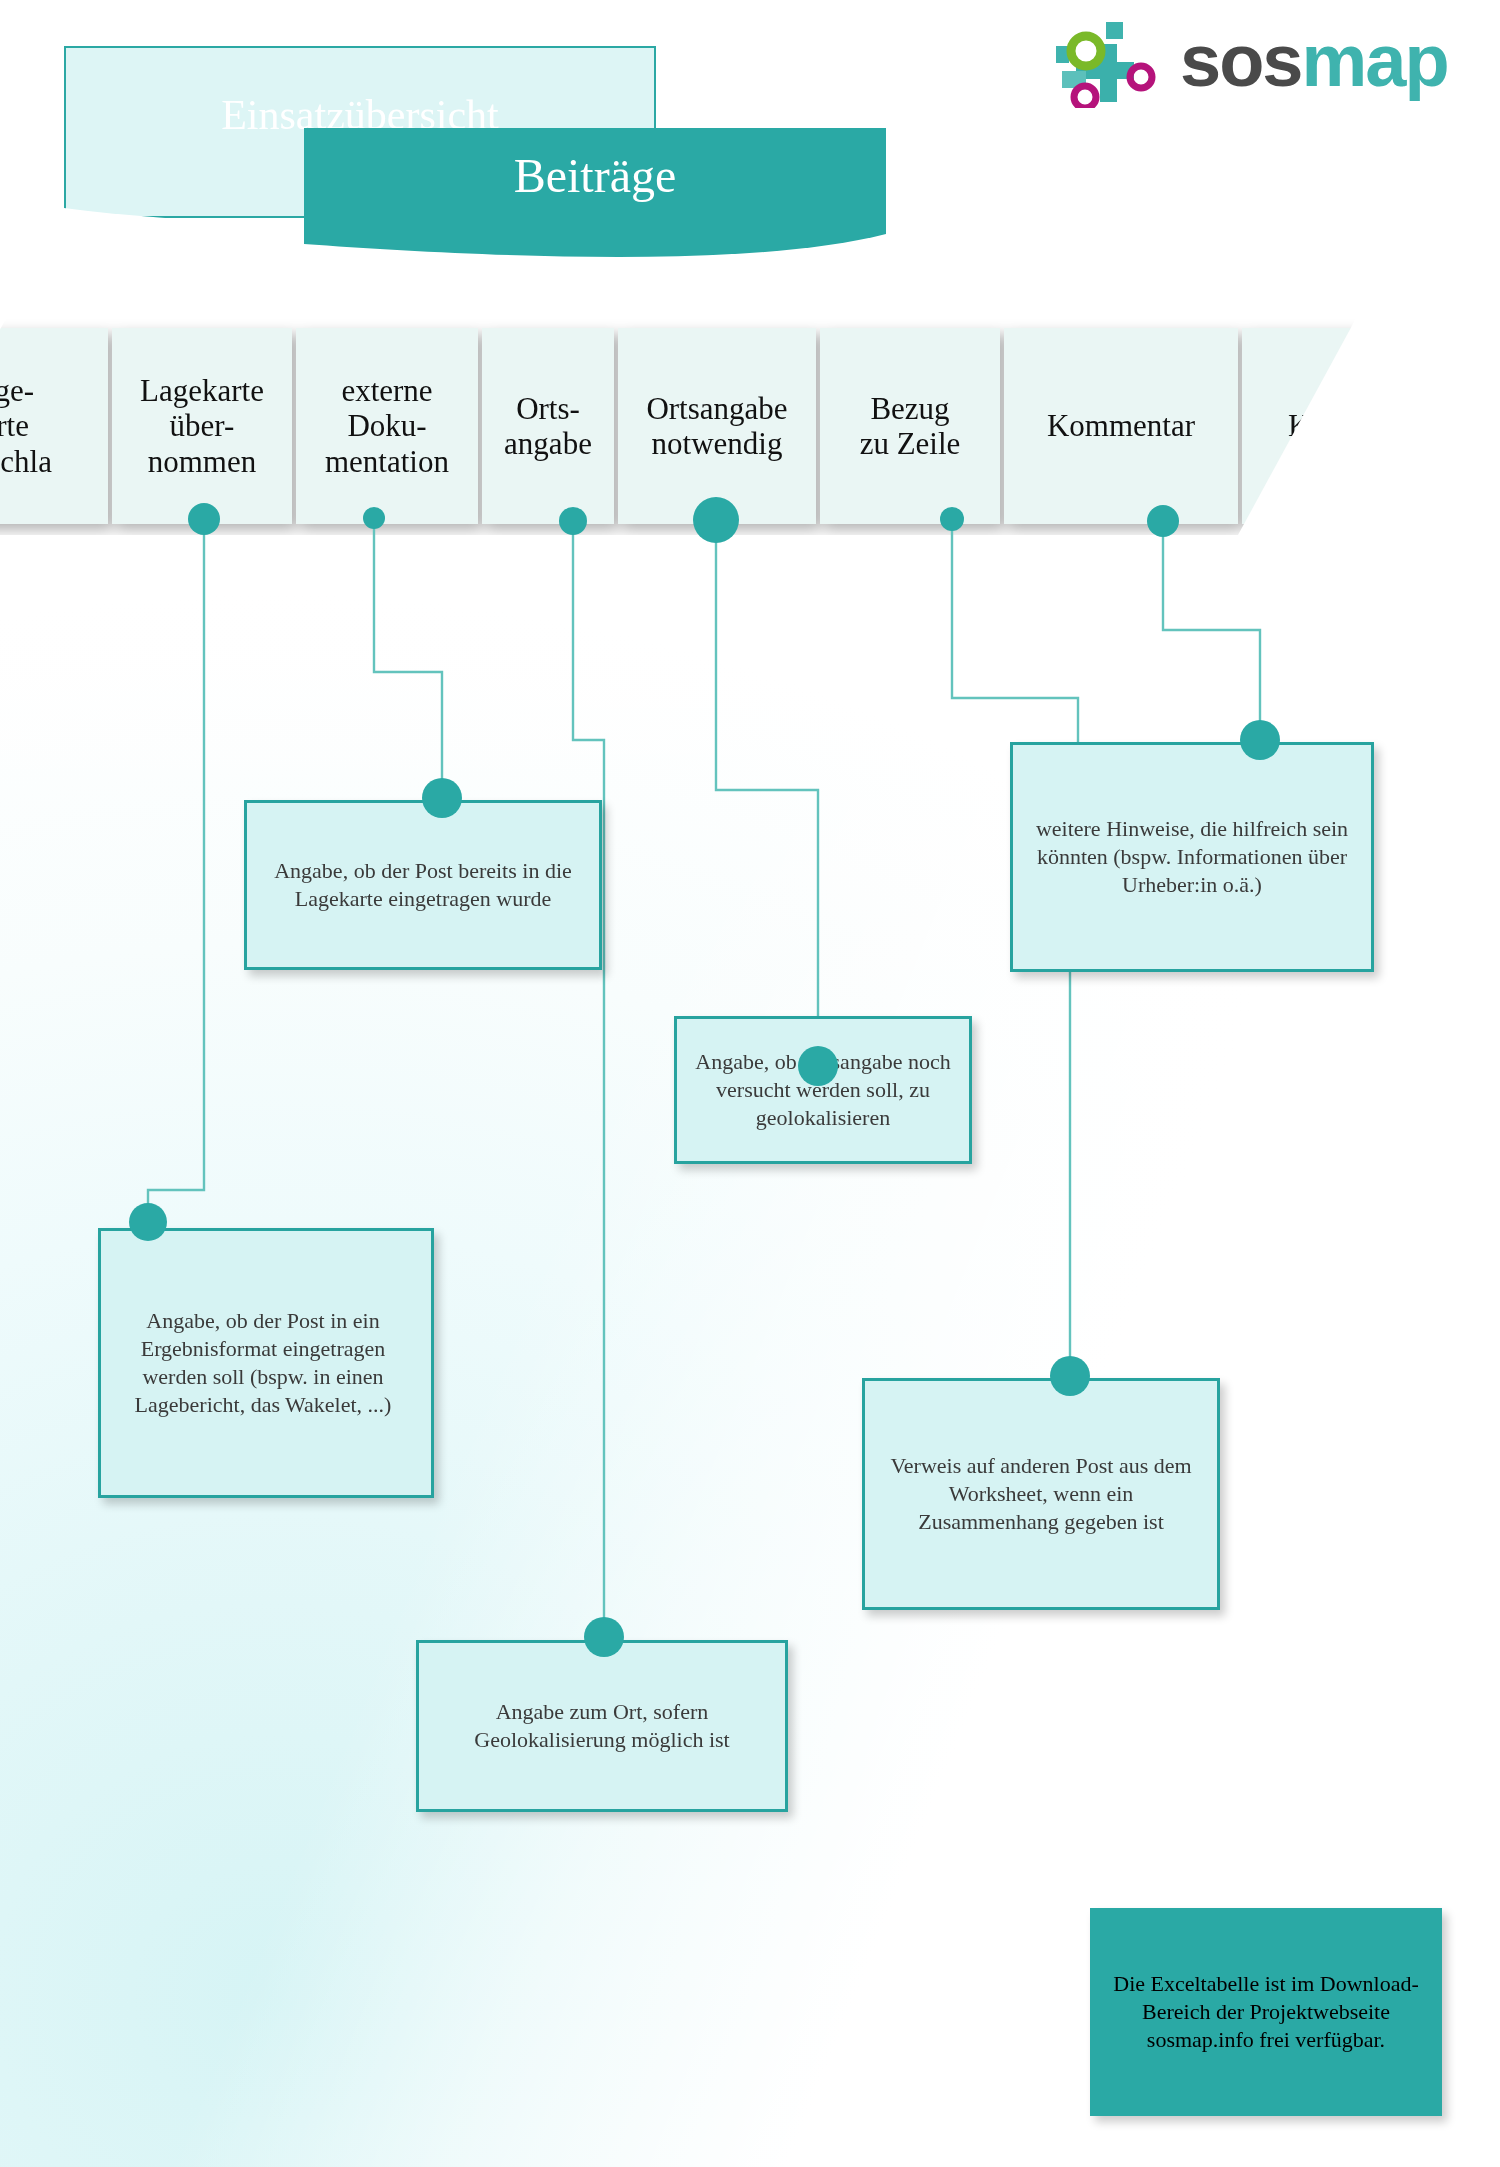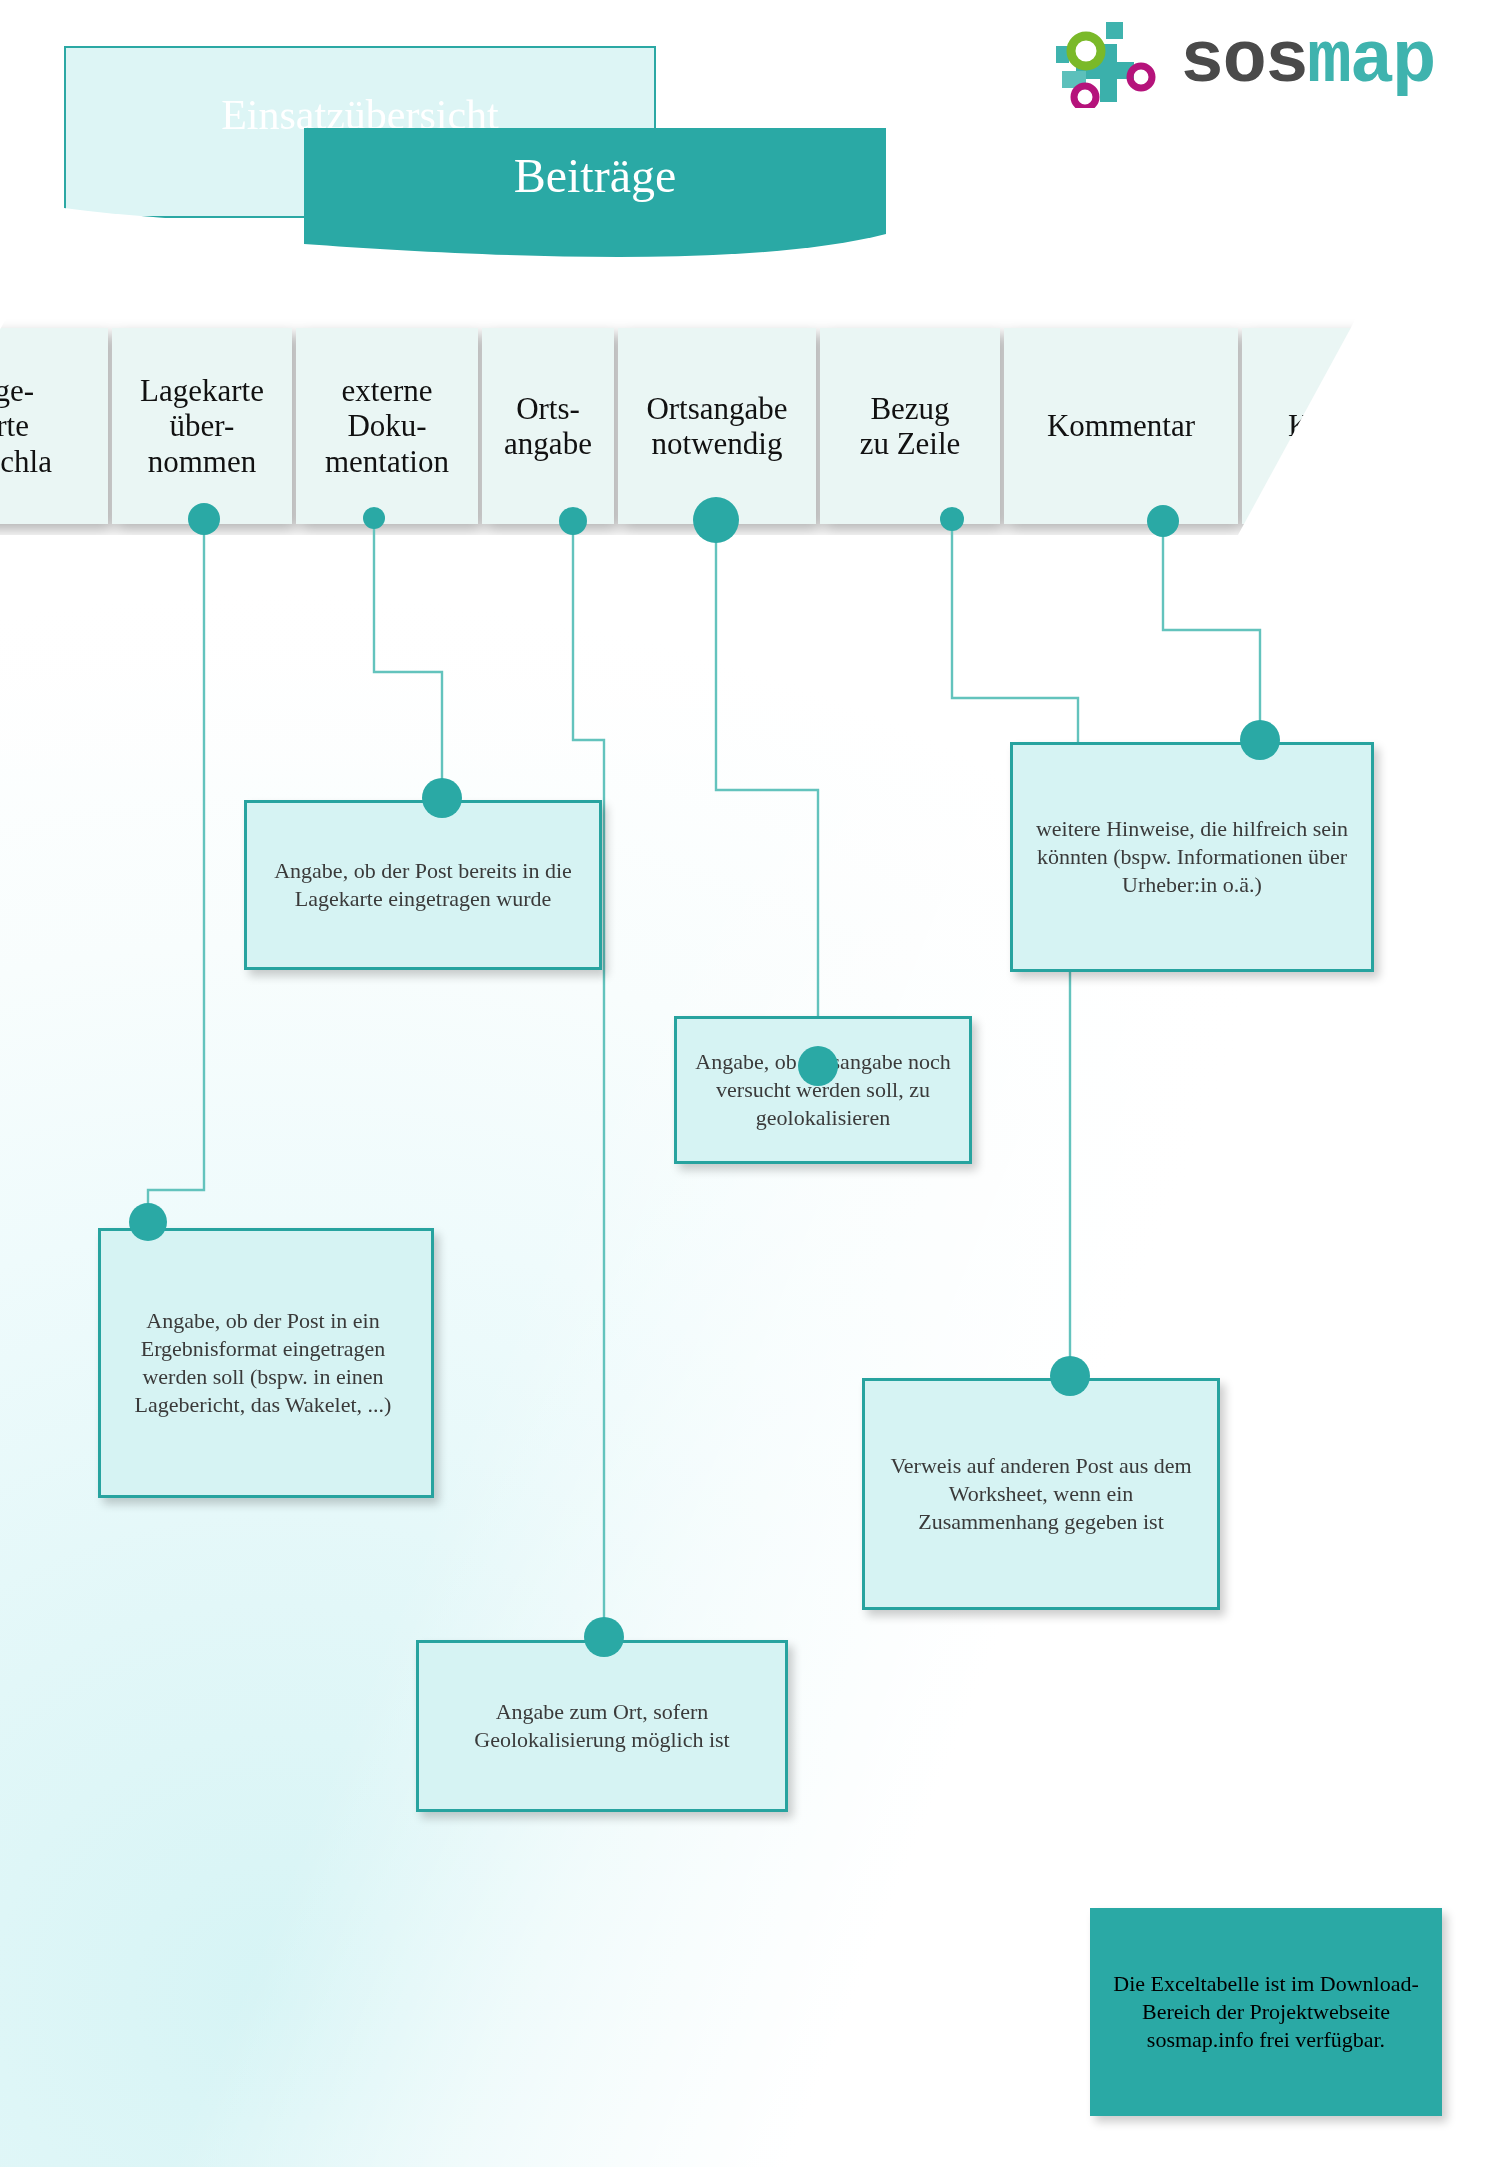--- a/index.html
+++ b/index.html
@@ -51,21 +51,21 @@
     position: absolute;
     top: 16px;
     left: 1048px;
     width: 428px;
     height: 92px;
   }
   #logo .wordmark {
     position: absolute;
     left: 132px;
     top: 8px;
-    font-family: Liberation Mono, monospace;
+    font-family: Liberation Sans, sans-serif;
     font-size: 74px;
     font-weight: 700;
     letter-spacing: -2px;
     line-height: 74px;
     white-space: nowrap;
     text-align: right;
   }
   #logo .w-sos { color: #4a4a4a; }
   #logo .w-map { color: #3fb3ae; }
 

